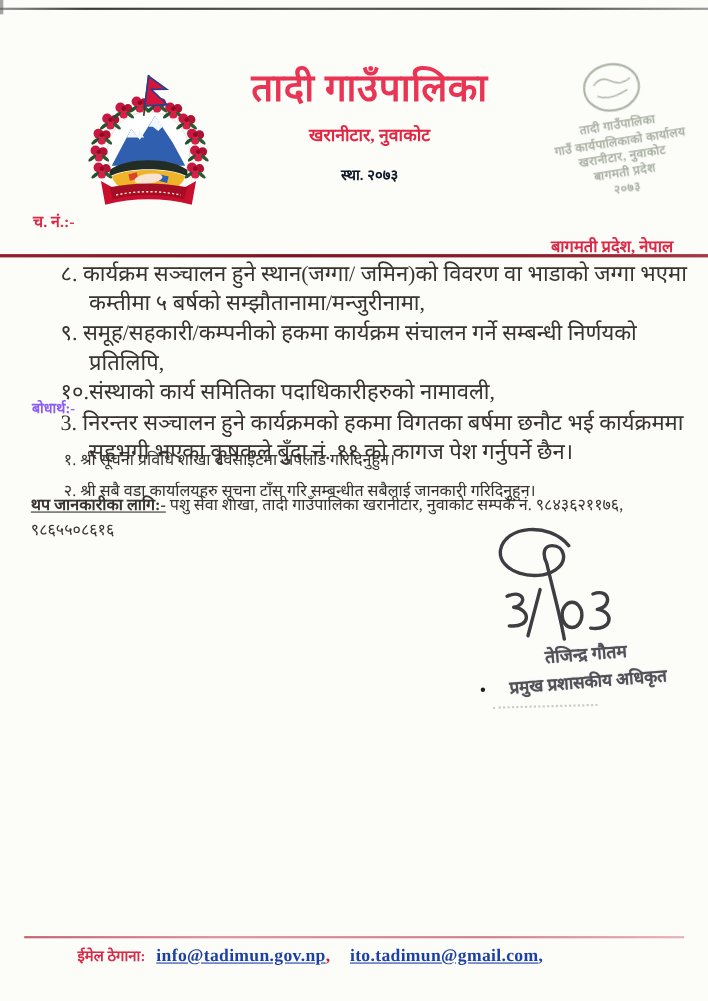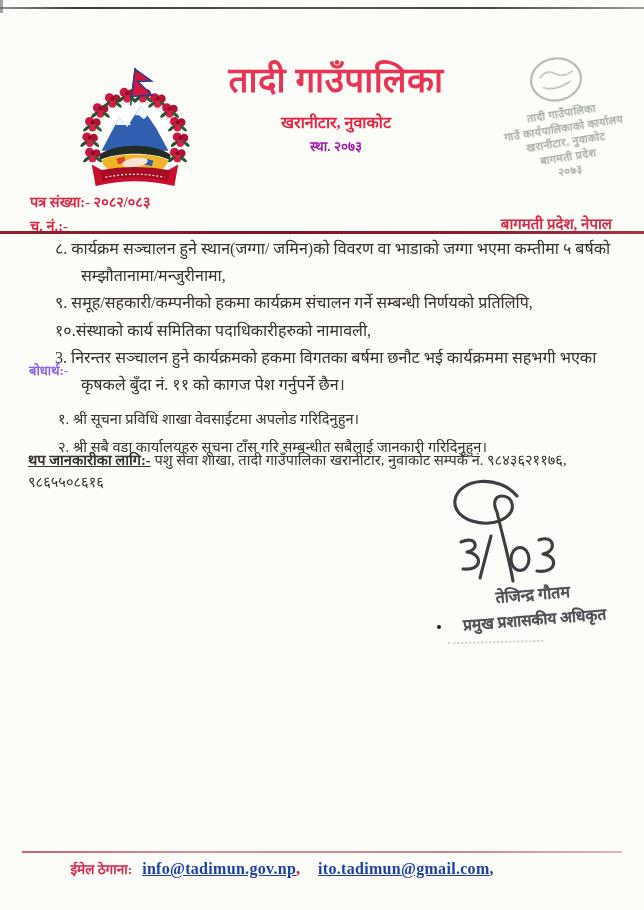--- a/index.html
+++ b/index.html
@@ -14,34 +14,34 @@
     background:linear-gradient(90deg,#909090 0%,#3a3a3a 12%,#575757 45%,#474747 75%,#9a9a9a 100%); }
   .scan-corner { position:absolute; top:0; left:0; width:3px; height:13px; background:#5a5a5a; opacity:.55; }
   .speck { position:absolute; left:437px; top:625px; width:4px; height:4px; background:#1f1f1f; border-radius:50%; }
 
   
   .emblem { position:absolute; left:76px; top:66px; }
   .header-center { position:absolute; left:168px; top:60px; width:336px; text-align:center; color:#e42b4a; }
   .hc-title { font-size:35px; font-weight:bold; line-height:42px; letter-spacing:.5px; color:#ea3453; }
   .hc-sub   { font-size:25px; font-weight:bold; line-height:30px; margin-top:7px; color:#e22745; }
   .hc-addr  { font-size:16px; font-weight:bold; margin-top:9px; color:#e22745; }
-  .hc-est   { font-size:13.5px; font-weight:bold; margin-top:4px; color:#a21caf; }
+  .hc-est   { font-size:13.5px; font-weight:bold; margin-top:17px; color:#0f172a; }
 
   .meta-left  { position:absolute; left:30px; top:190px; color:#d92a47; font-weight:bold; font-size:14.5px; line-height:24px; }
   .meta-right { position:absolute; right:32px; top:213px; color:#d92a47; font-weight:bold; font-size:15px;margin-left:12px; }
   .header-rule { position:absolute; left:0; top:231px; width:100%; height:3px;
     background:linear-gradient(90deg,#93202e,#7c1624 40%,#8e1f2d 75%,#a83744); }
 
   
   .office-stamp { position:absolute; left:479px; top:56px; width:166px; text-align:center;
     transform:rotate(-9deg); color:#99a192; opacity:.85; filter:blur(.3px); }
   .os-line { font-size:11px; line-height:14.5px; font-weight:bold; letter-spacing:.4px; white-space:nowrap; }
 
   
-  .body-list { position:absolute; left:55px; top:236px; width:580px; color:#38332f; font-size:16px; }
+  .body-list { position:absolute; left:55px; top:236px; width:580px; color:#38332f; font-size:20px; }
   .body-item { line-height:26.5px; margin-bottom:1px; padding-left:26px; text-indent:-26px; }
   .bodhartha-h { position:absolute; left:29px; top:361px; font-weight:bold; font-size:13px; color:#8b5cf6; }
   .bodhartha-list { position:absolute; left:58px; top:389px; width:545px; color:#38332f; font-size:14.6px;margin-top:16px; }
   .bodhartha-item { line-height:28px; padding-left:25px; text-indent:-25px; }
   .moreinfo { position:absolute; left:28px; top:449px; width:606px; font-size:14.6px; color:#38332f; line-height:22px; }
   .moreinfo-label { font-weight:bold; text-decoration:underline; }
 
   
   .signature { position:absolute; left:425px; top:478px; }
   .name-stamp { position:absolute; left:418px; top:583px; width:232px; text-align:center;
@@ -129,24 +129,20 @@
       <path d="M12,19 q8,-8 16,-2 q8,6 18,0 M14,29 q10,6 28,-2" stroke="#a8b0a2" fill="none" stroke-width="1.4"></path>
     </svg>
     <div class="os-line">तादी गाउँपालिका</div>
     <div class="os-line">गाउँ कार्यपालिकाको कार्यालय</div>
     <div class="os-line">खरानीटार, नुवाकोट</div>
     <div class="os-line">बागमती प्रदेश</div>
     <div class="os-line">२०७३</div>
   </div>
 
   <div class="meta-left">
-    <div>
-      <span>पत्र संख्या:-</span>
-      <span>२०८२/०८३</span>
-    </div>
     <div>च. नं.:-</div>
   </div>
   <div class="meta-right">बागमती प्रदेश, नेपाल</div>
 
   <div class="header-rule"></div>
 
   <div class="body-list">
     <div class="body-item">८.  कार्यक्रम सञ्चालन हुने स्थान(जग्गा/ जमिन)को विवरण वा भाडाको जग्गा भएमा कम्तीमा ५ बर्षको सम्झौतानामा/मन्जुरीनामा,</div>
     <div class="body-item">९.  समूह/सहकारी/कम्पनीको हकमा कार्यक्रम संचालन गर्ने सम्बन्धी निर्णयको प्रतिलिपि,</div>
     <div class="body-item">१०.संस्थाको कार्य समितिका पदाधिकारीहरुको नामावली,</div>

